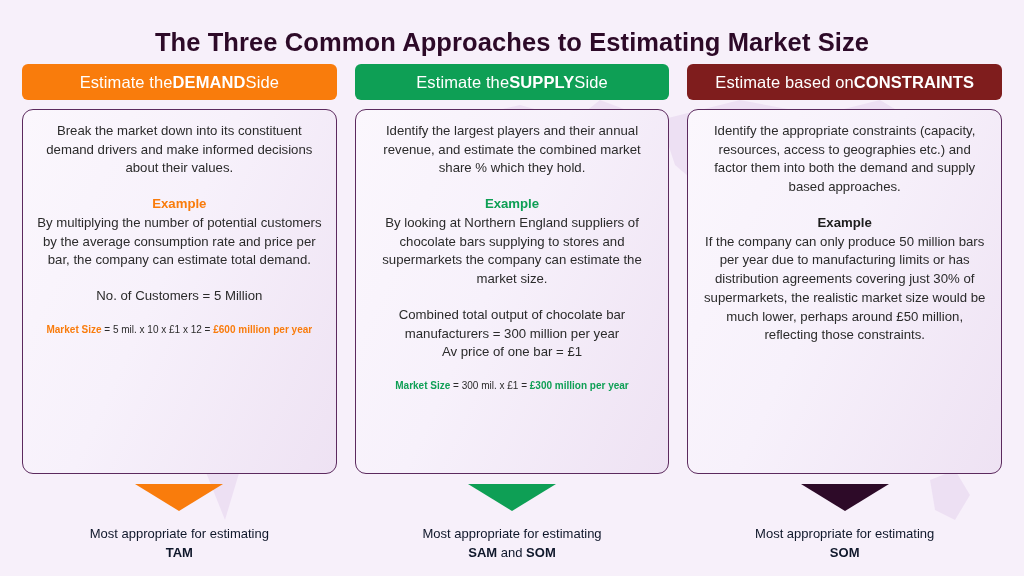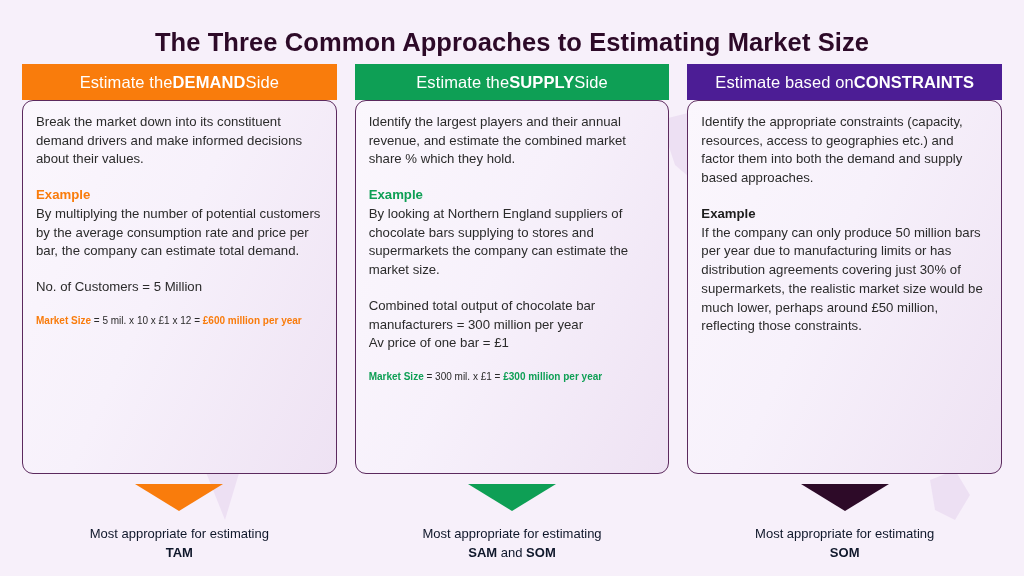--- a/index.html
+++ b/index.html
@@ -36,42 +36,43 @@
   
   .columns{
     display:flex;
     gap:18px;
     height:410px;
   }
   .col{ flex:1 1 0; display:flex; flex-direction:column; min-width:0; }
 
   .col-header{
     height:36px;
-    border-radius:0;
+    border-radius:6px;
     display:flex;
     align-items:center;
     justify-content:center;
     color:#ffffff;
     font-size:16.5px;
     font-weight:400;
     letter-spacing:.1px;
     white-space:nowrap;
   }
   .col-header b{ font-weight:bold; }
   .col-header.demand{ background:#f97c0c; }
   .col-header.supply{ background:#0e9f55; }
-  .col-header.constraints{ background:#4c1d95; }
+  .col-header.constraints{ background:#7f1d1d; }
 
   .card{
+    margin-top:9px;
     flex:1 1 auto;
     border:1.6px solid #5c2a5e;
     border-radius:11px;
     background:linear-gradient(115deg,#fbf7fd 0%,#f7f1fb 45%,#eee2f3 100%);
     padding:12px 13px 10px;
-    text-align:left;
+    text-align:center;
     color:#2b2b2b;
     font-size:13.2px;
     line-height:1.42;
     overflow:hidden;
   }
 
   .card p{ margin:0; }
   .gap-md{ height:17px; }
 
   .example{ font-weight:bold; font-size:13.2px; }

